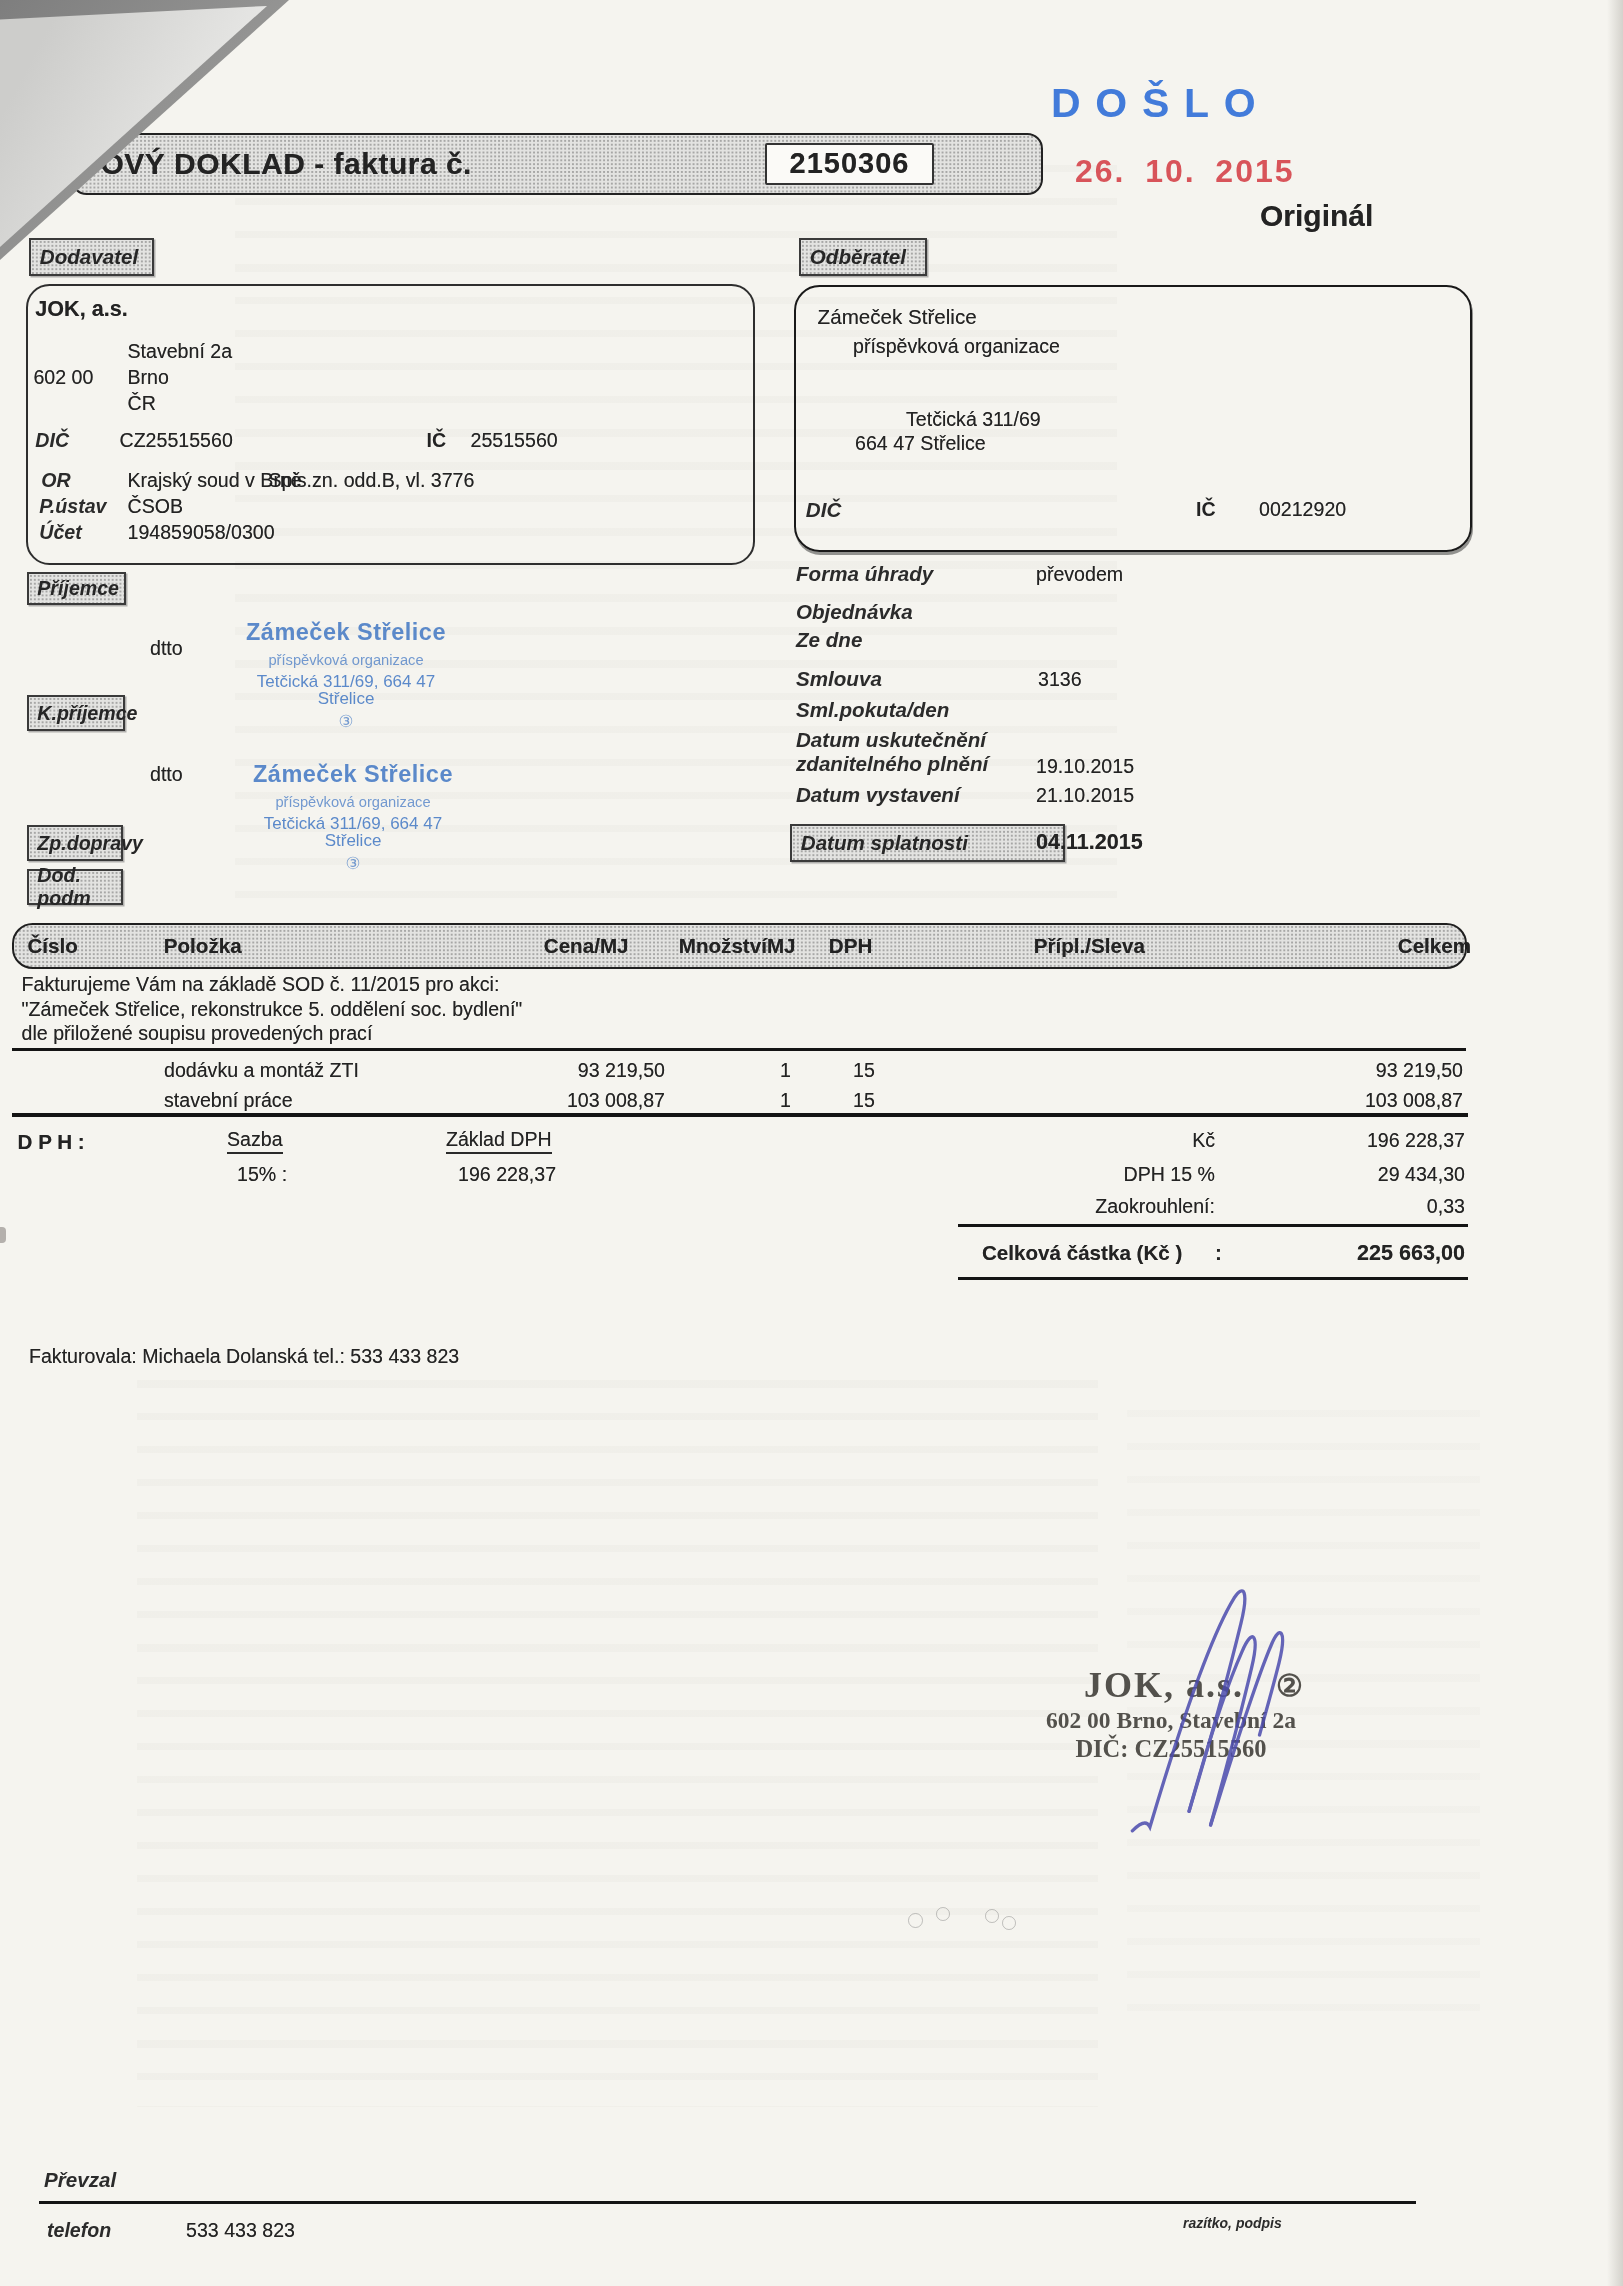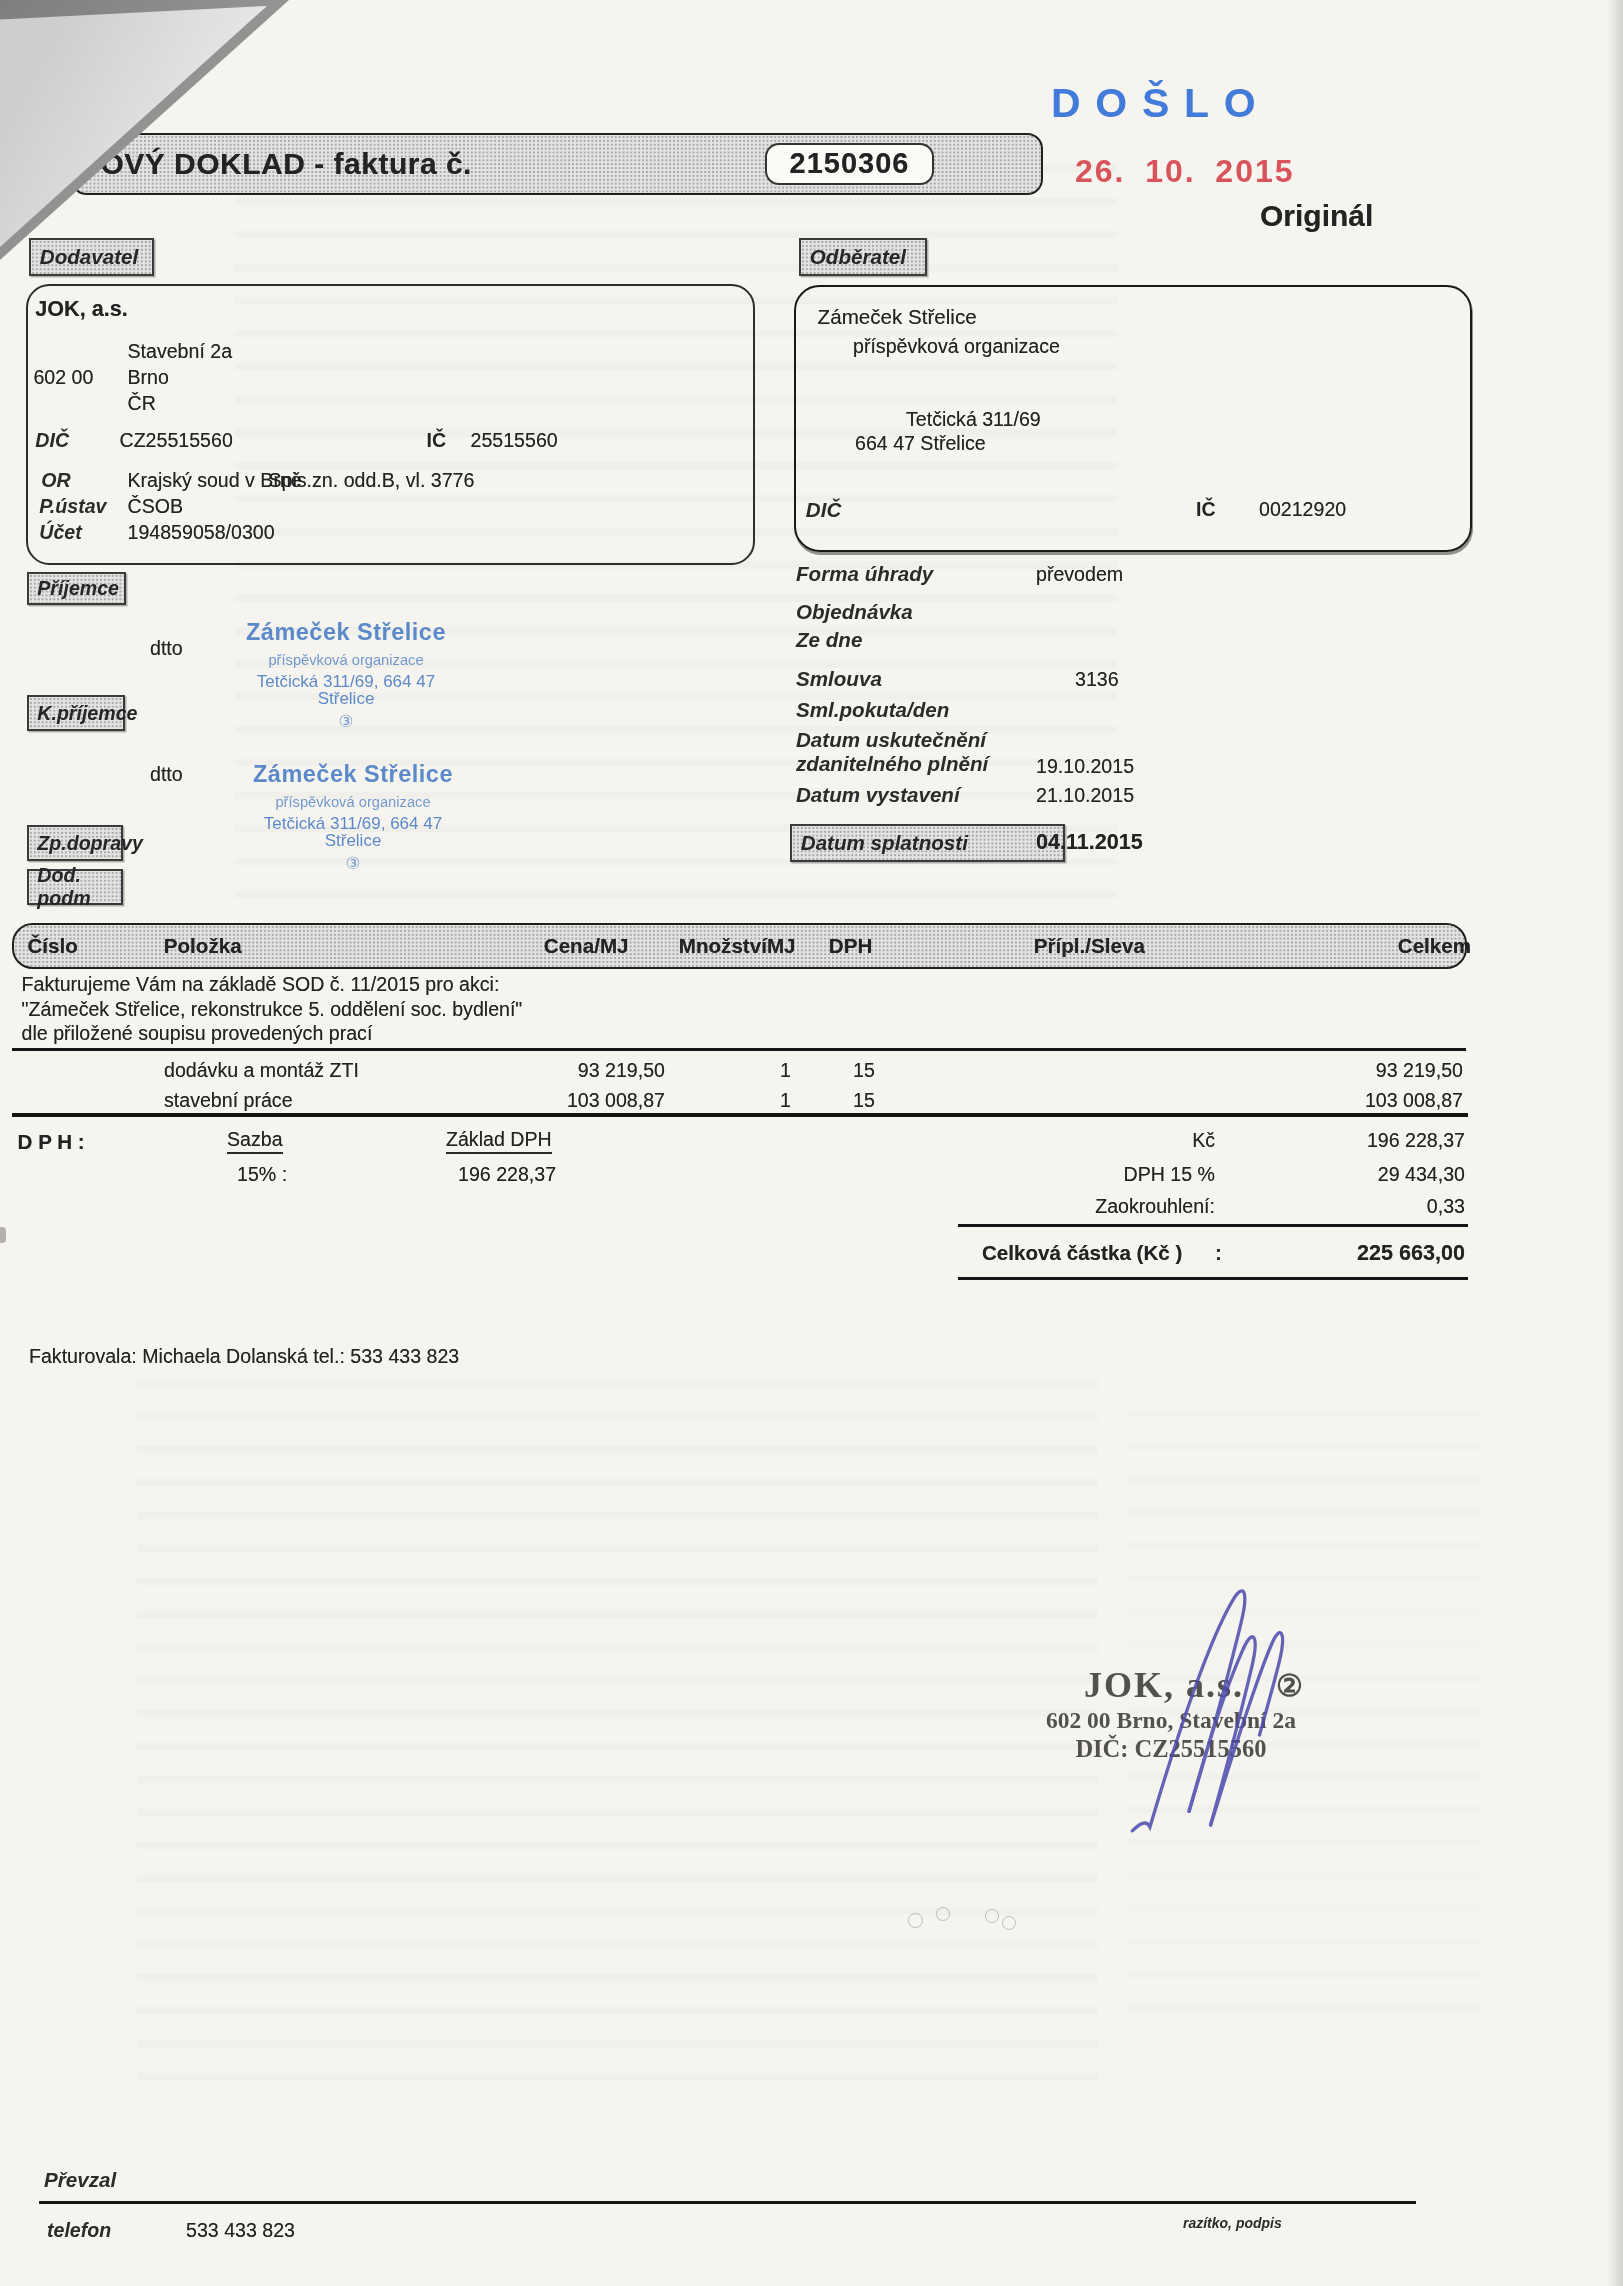--- a/index.html
+++ b/index.html
@@ -47,21 +47,21 @@
 
   <div class="abs ghost" style="left:235px;top:147px;width:882px;height:765px;"></div>
   <div class="abs ghost" style="left:137px;top:1362px;width:961px;height:745px;"></div>
   <div class="abs ghost" style="left:1127px;top:1392px;width:353px;height:627px;opacity:.35;"></div>
 
   <div class="abs" style="left:1607px;top:0;width:15.7px;height:2287px;background:linear-gradient(90deg,transparent,#d4d2cc);"></div>
   <div class="abs" style="left:0;top:1227px;width:5.9px;height:15.7px;background:rgba(60,50,50,.35);border-radius:0 3.9px 3.9px 0;"></div>
 
   <div class="abs halftone" style="left:71px;top:133px;width:968px;height:58px;border:2.5px solid #222;border-radius:15.7px;">
     <div class="abs b soft" style="left:27.4px;top:11.8px;font-size:30px;letter-spacing:0.5px;">OVÝ DOKLAD - faktura č.</div>
-    <div class="abs" style="left:692px;top:7.8px;width:165px;height:38px;background:#fbfaf7;border:2.5px solid #333;border-radius:14px;display:flex;align-items:center;justify-content:center;">
+    <div class="abs" style="left:692px;top:7.8px;width:165px;height:38px;background:#fbfaf7;border:2.5px solid #333;border-radius:2px;display:flex;align-items:center;justify-content:center;">
       <span class="b soft" style="font-size:29px;letter-spacing:1px;">2150306</span>
     </div>
   </div>
 
   <div class="abs" style="left:0;top:0;width:294px;height:263px;background:linear-gradient(135deg,#7e7e7e,#a8a8a6);clip-path:polygon(0 0,289px 0,0 260px);z-index:40;"></div>
   <div class="abs" style="left:0;top:0;width:284px;height:255px;background:linear-gradient(118deg,#cdcdcb 15%,#ebebe9 75%);clip-path:polygon(0 19.6px,267px 5.9px,0 247px);z-index:41;filter:drop-shadow(2px 2px 1.5px rgba(0,0,0,.3));"></div>
 
   <div class="abs b" style="left:1051px;top:80px;font-size:41px;letter-spacing:14.7px;color:#2f6fd8;opacity:.9;">DOŠLO</div>
   <div class="abs b" style="left:1075px;top:153px;font-size:32px;letter-spacing:2px;word-spacing:8.8px;color:#d6474e;opacity:.92;">26. 10. 2015</div>
   <div class="abs b soft" style="left:1260px;top:199px;font-size:30px;">Originál</div>
@@ -99,21 +99,21 @@
     <div class="abs bi" style="left:9.8px;top:211px;font-size:20.6px;">DIČ</div>
     <div class="abs b" style="left:400px;top:211px;">IČ</div>
     <div class="abs soft" style="left:463px;top:211px;">00212920</div>
   </div>
 
   <div class="abs bi" style="left:796px;top:562px;font-size:20.6px;">Forma úhrady</div>
   <div class="abs soft" style="left:1036px;top:563px;">převodem</div>
   <div class="abs bi" style="left:796px;top:600px;font-size:20.6px;">Objednávka</div>
   <div class="abs bi" style="left:796px;top:628px;font-size:20.6px;">Ze dne</div>
   <div class="abs bi" style="left:796px;top:667px;font-size:20.6px;">Smlouva</div>
-  <div class="abs soft" style="left:1038px;top:668px;margin-left:37px;">3136</div>
+  <div class="abs soft" style="left:1038px;top:668px;">3136</div>
   <div class="abs bi" style="left:796px;top:698px;font-size:20.6px;">Sml.pokuta/den</div>
   <div class="abs bi" style="left:796px;top:728px;font-size:20.6px;">Datum uskutečnění</div>
   <div class="abs bi" style="left:796px;top:752px;font-size:20.6px;">zdanitelného plnění</div>
   <div class="abs soft" style="left:1036px;top:755px;">19.10.2015</div>
   <div class="abs bi" style="left:796px;top:783px;font-size:20.6px;">Datum vystavení</div>
   <div class="abs soft" style="left:1036px;top:784px;">21.10.2015</div>
   <div class="abs halftone labelbox" style="left:790px;top:824px;width:275px;height:38px;">
     <span>Datum splatnosti</span>
   </div>
   <div class="abs b soft" style="left:1036px;top:829px;font-size:21.6px;">04.11.2015</div>

